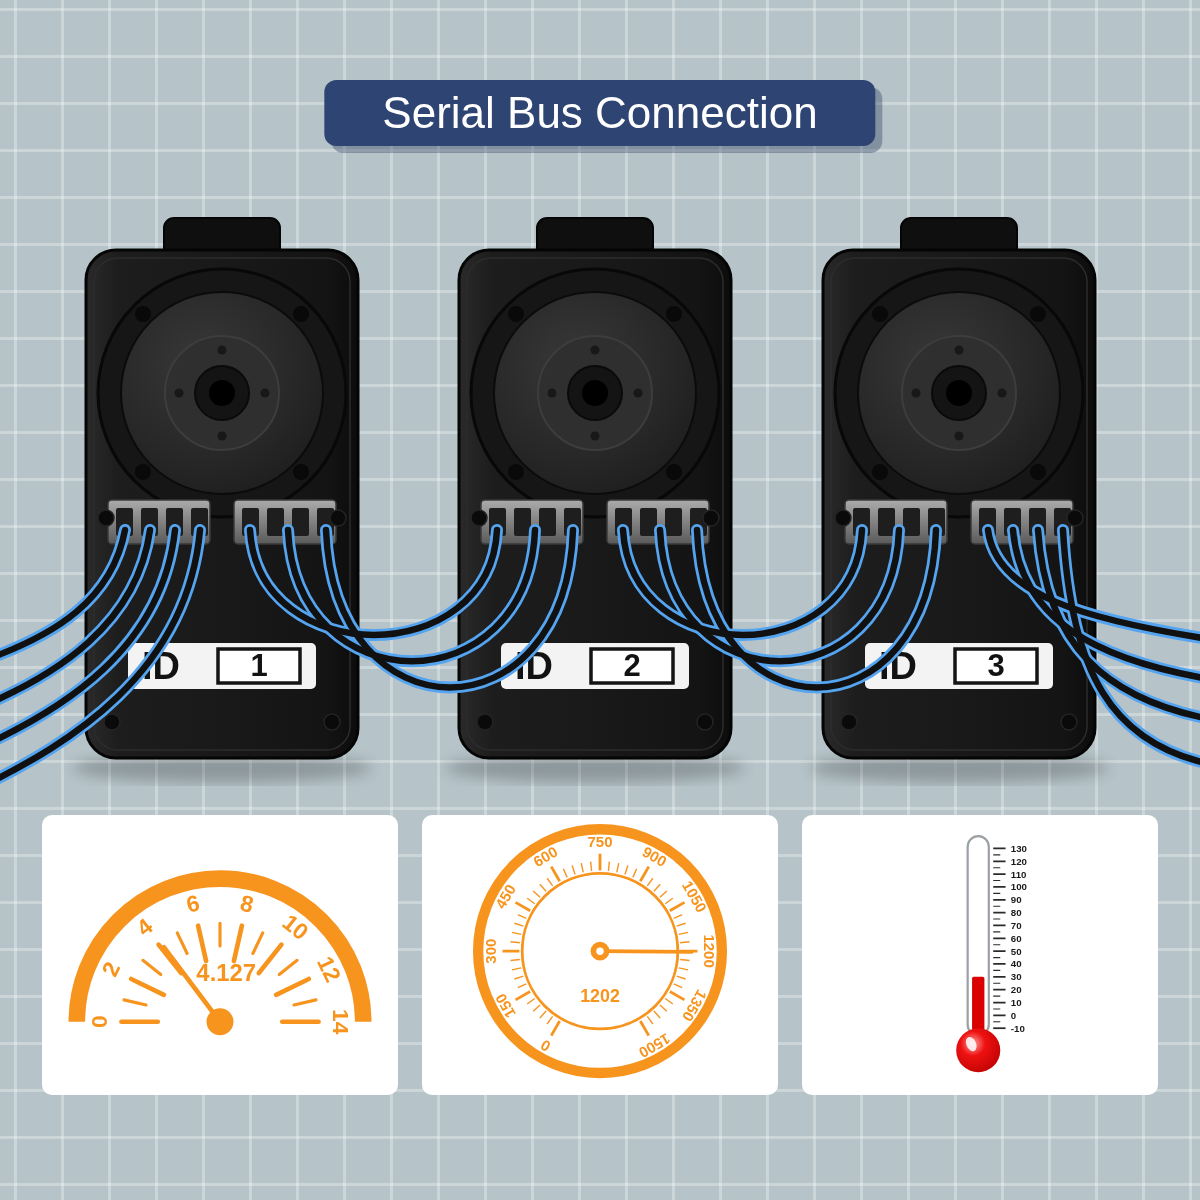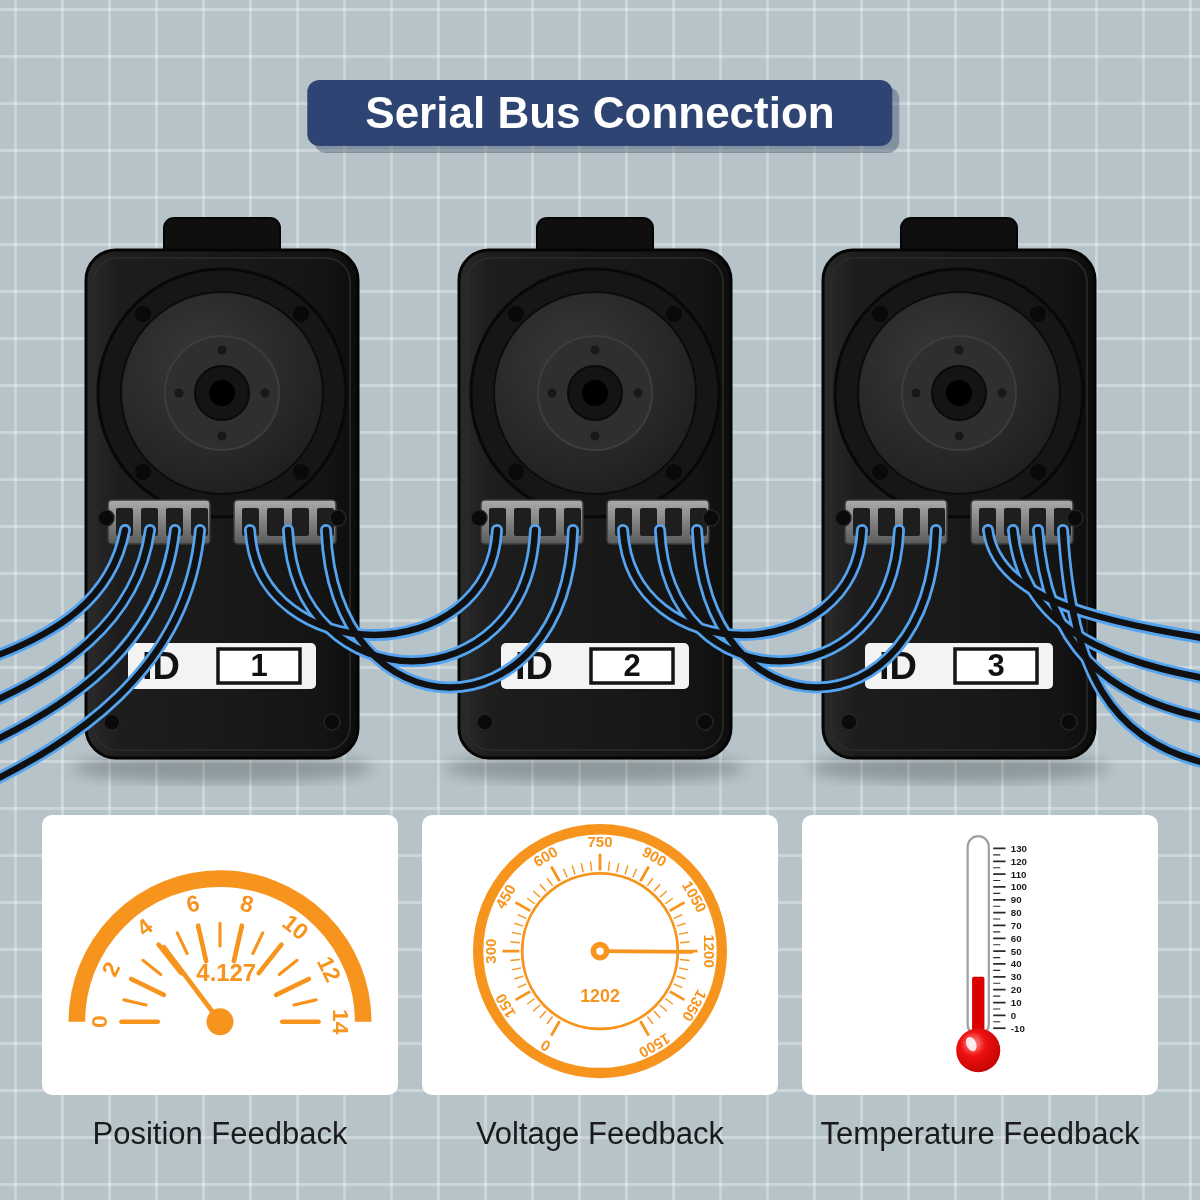--- a/index.html
+++ b/index.html
@@ -3,21 +3,21 @@
 <meta charset="utf-8">
 <style>
   html,body{margin:0;padding:0}
   body{width:1200px;height:1200px;font-family:"Liberation Sans",sans-serif}
   .stage{position:relative;width:1200px;height:1200px;overflow:hidden;
     background-color:#b6c4c9;
     background-image:linear-gradient(rgba(255,255,255,.30) 3px,transparent 3px),
                      linear-gradient(90deg,rgba(255,255,255,.30) 3px,transparent 3px);
     background-size:47px 47px;background-position:14px 8px}
   .banner{position:absolute;top:80px;left:50%;transform:translateX(-50%);
-    background:#2e4473;color:#fff;font-size:44px;font-weight:bold;
+    background:#2e4473;color:#fff;font-size:44px;font-weight:normal;
     padding:8px 58px;border-radius:12px;white-space:nowrap;
     box-shadow:7px 7px 0 rgba(23,38,74,.32)}
   .servo-scene{position:absolute;top:190px;left:0;width:1200px;height:640px}
   .id-label{font-size:38px;font-weight:bold;fill:#121212}
   .id-number{font-size:31px;font-weight:bold;fill:#121212;text-anchor:middle}
   .cable-glow use{stroke:#55a4f0;stroke-width:12;fill:none;stroke-linecap:round}
   .cable-dark use{stroke:#111;stroke-width:6.5;fill:none;stroke-linecap:round}
   .cards{position:absolute;top:815px;left:0;width:1200px;padding:0 42px;display:flex;gap:24px;box-sizing:border-box}
   .card{width:356px;height:280px;background:#fff;border-radius:10px;overflow:hidden}
   .card svg{display:block;margin:0 auto}
@@ -329,18 +329,13 @@
             <text x="195" y="179.7" fill="#1a1a1a" font-size="11" font-weight="600">30</text>
             <text x="195" y="194.3" fill="#1a1a1a" font-size="11" font-weight="600">20</text>
             <text x="195" y="208.9" fill="#1a1a1a" font-size="11" font-weight="600">10</text>
             <text x="195" y="223.4" fill="#1a1a1a" font-size="11" font-weight="600">0</text>
             <text x="195" y="238.0" fill="#1a1a1a" font-size="11" font-weight="600">-10</text>
           </g>
       </svg>
     </div>
   </div>
 
-  <div class="labels">
-    <div>Position Feedback</div>
-    <div>Voltage Feedback</div>
-    <div>Temperature Feedback</div>
-  </div>
 </div>
 
 </body></html>

